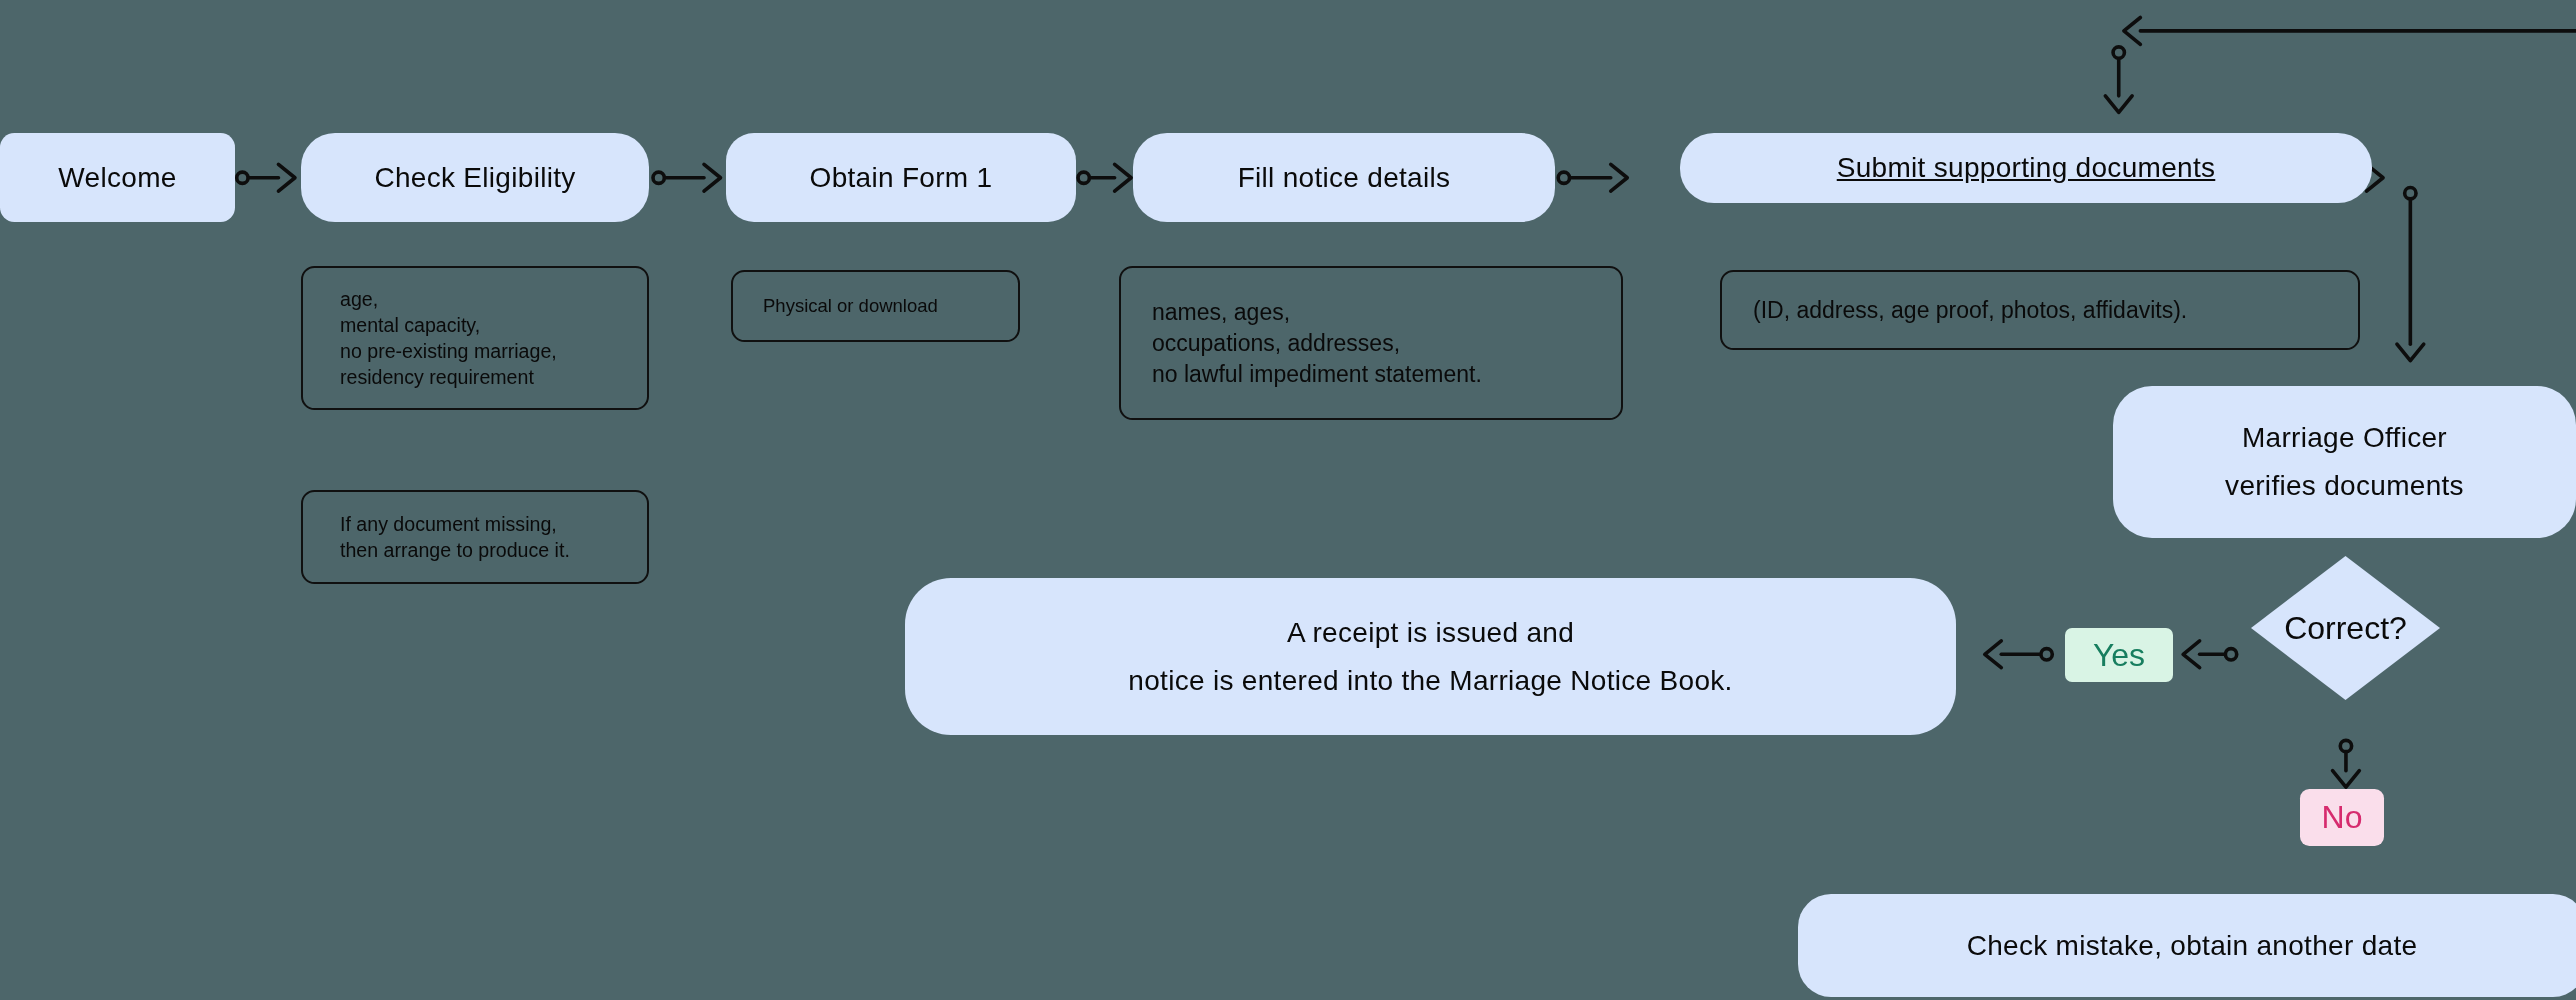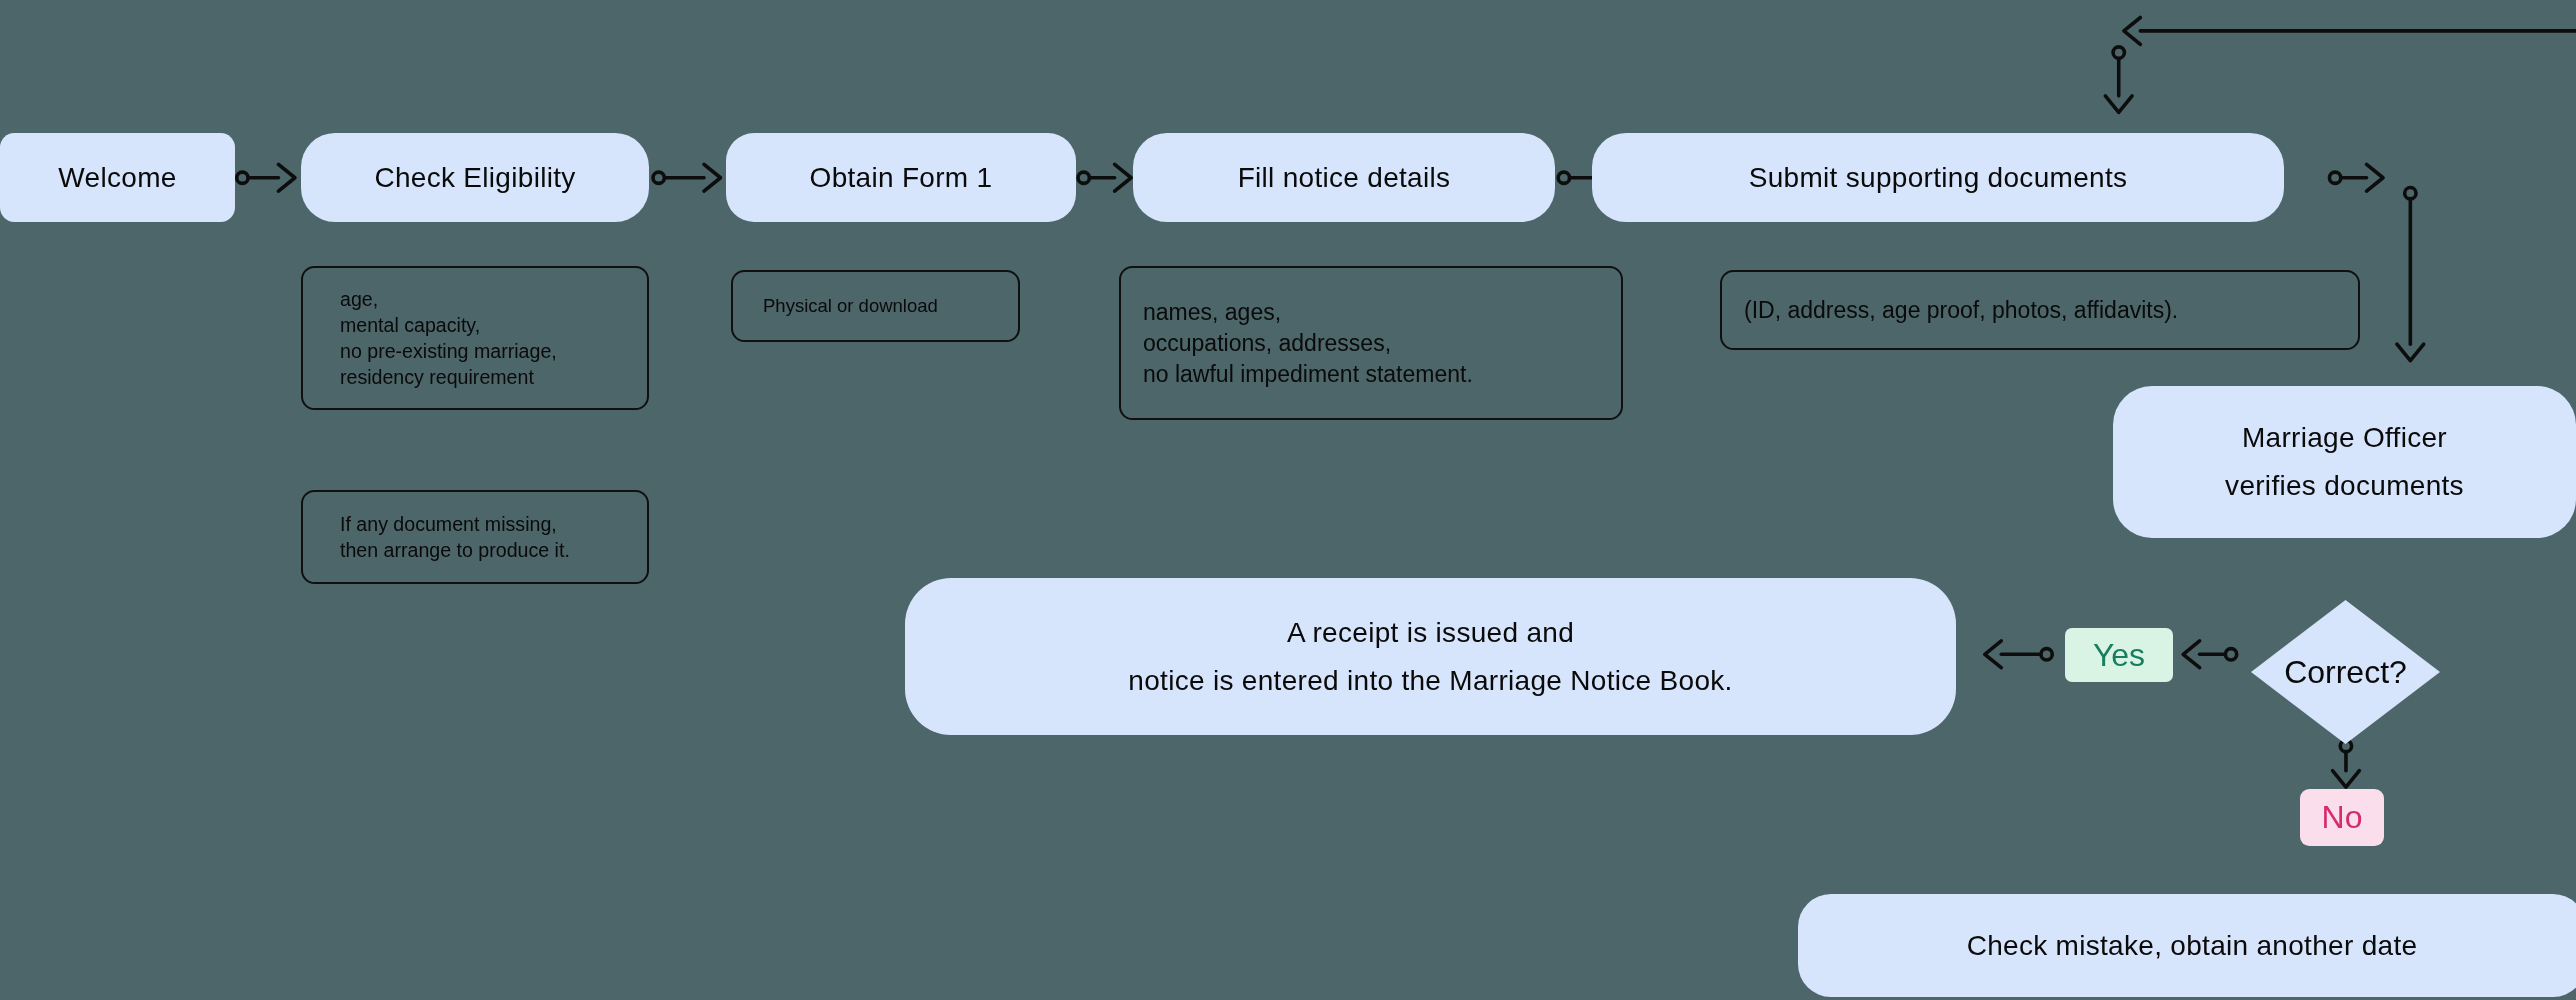--- a/index.html
+++ b/index.html
@@ -25,21 +25,21 @@
     background:transparent;
     border:2.1px solid #101010;
     border-radius:13.4px;
     color:#0a0a0a;
     display:flex;flex-direction:column;justify-content:center;
     text-align:left;
     white-space:pre-line;
     box-sizing:border-box;
   }
   .annot.small{font-size:19.6px;line-height:26px;padding-left:37px;padding-right:15.5px;}
-  .annot.mid{font-size:23px;line-height:31px;padding-left:22px;padding-right:15.5px;}
+  .annot.mid{font-size:23px;line-height:31px;padding-left:31px;padding-right:15.5px;}
   .badge{
     position:absolute;
     display:flex;align-items:center;justify-content:center;
     font-size:32px;
     border-radius:9.3px;
   }
   .badge.yes{background:#d9f4e5;color:#177e5f;}
   .badge.no{background:#fadeeb;color:#d62b6e;}
   .diamond{
     position:absolute;
@@ -146,39 +146,39 @@
   </div>
 
   <div class="node" style="left:726px;top:133px;width:350px;height:89px;border-radius:28px;">
     <span>Obtain Form 1</span>
   </div>
 
   <div class="node" style="left:1133px;top:133px;width:422px;height:89px;border-radius:34px;">
     <span>Fill notice details</span>
   </div>
 
-  <div class="node" style="left:1592px;top:133px;width:692px;height:89px;border-radius:34px;">
+  <div class="node" style="left:1680px;top:133px;width:692px;height:70px;border-radius:34px;text-decoration:underline;">
     <span>Submit supporting documents</span>
   </div>
 
   <div class="node" style="left:2113px;top:386px;width:463px;height:152px;border-radius:39px;">
     <span>Marriage Officer
 verifies documents</span>
   </div>
 
   <div class="node" style="left:905px;top:578px;width:1051px;height:157px;border-radius:46px;">
     <span>A receipt is issued and
 notice is entered into the Marriage Notice Book.</span>
   </div>
 
   <div class="node" style="left:1798px;top:894px;width:788px;height:103px;border-radius:33px;">
     <span>Check mistake, obtain another date</span>
   </div>
 
-  <div class="diamond" style="left:2251px;top:600px;width:189px;height:144px;text-align:right;">
+  <div class="diamond" style="left:2251px;top:556px;width:189px;height:144px;text-align:right;">
     <span>Correct?</span>
   </div>
 
   <div class="badge yes" style="left:2065px;top:628px;width:108px;height:54px;border-radius:7px;">
     <span>Yes</span>
   </div>
 
   <div class="badge no" style="left:2300px;top:789px;width:84px;height:57px;">
     <span>No</span>
   </div>

